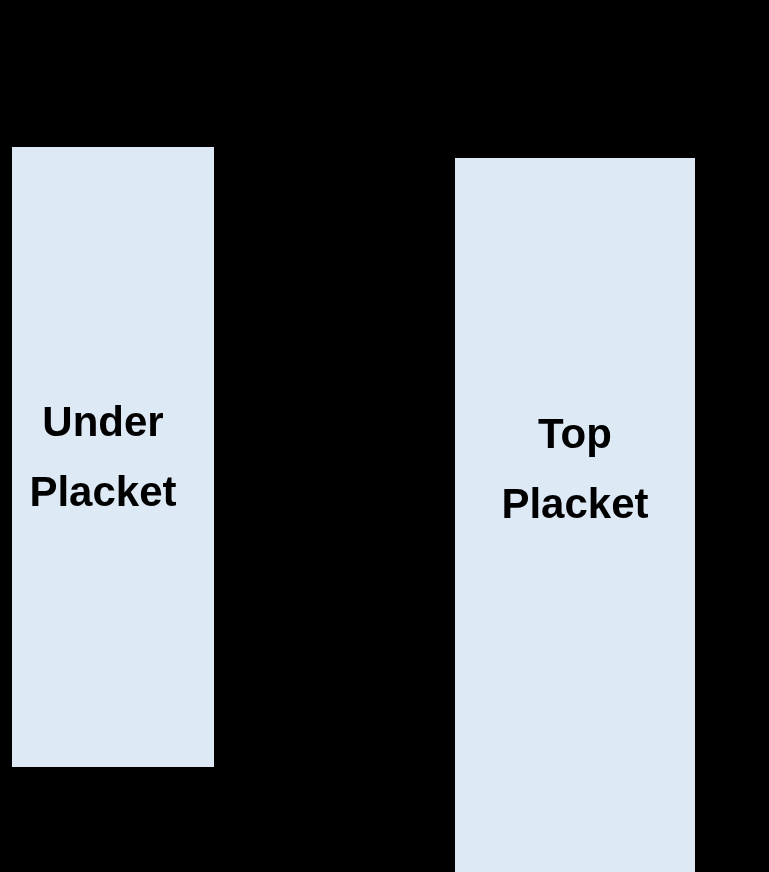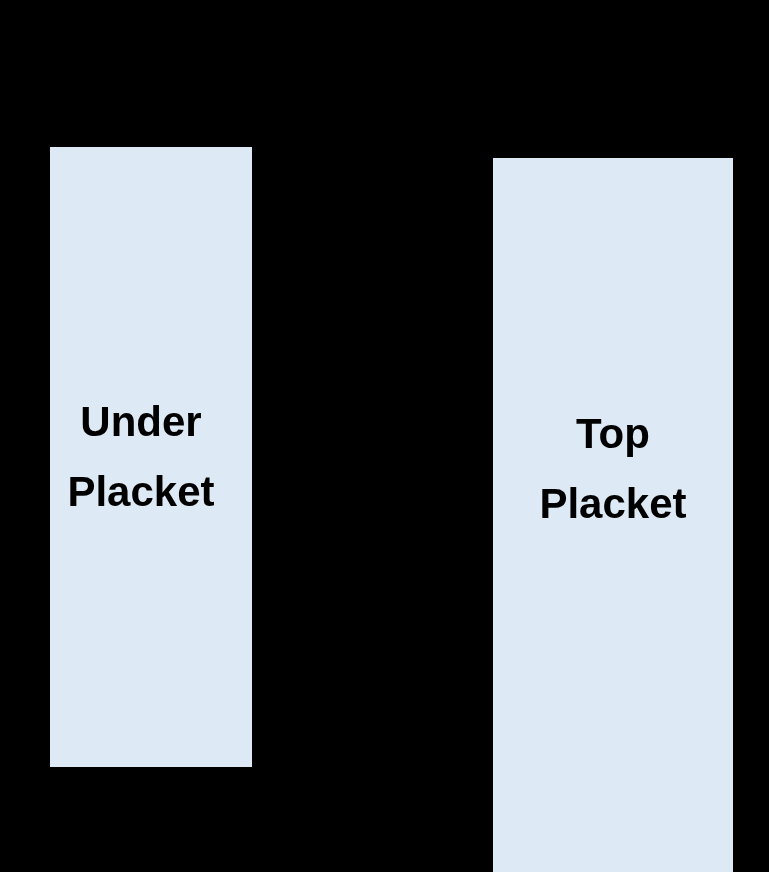--- a/index.html
+++ b/index.html
@@ -14,21 +14,20 @@
     position: relative;
     overflow: hidden;
   }
   .canvas {
     position: absolute;
     inset: 0;
   }
   .placket-rect {
     position: absolute;
     background: #dde9f5;
-    margin-left: 38px;
   }
   .rect-under {
     left: 12px;
     top: 147px;
     width: 202px;
     height: 620px;
   }
   .rect-top {
     left: 455px;
     top: 158px;

